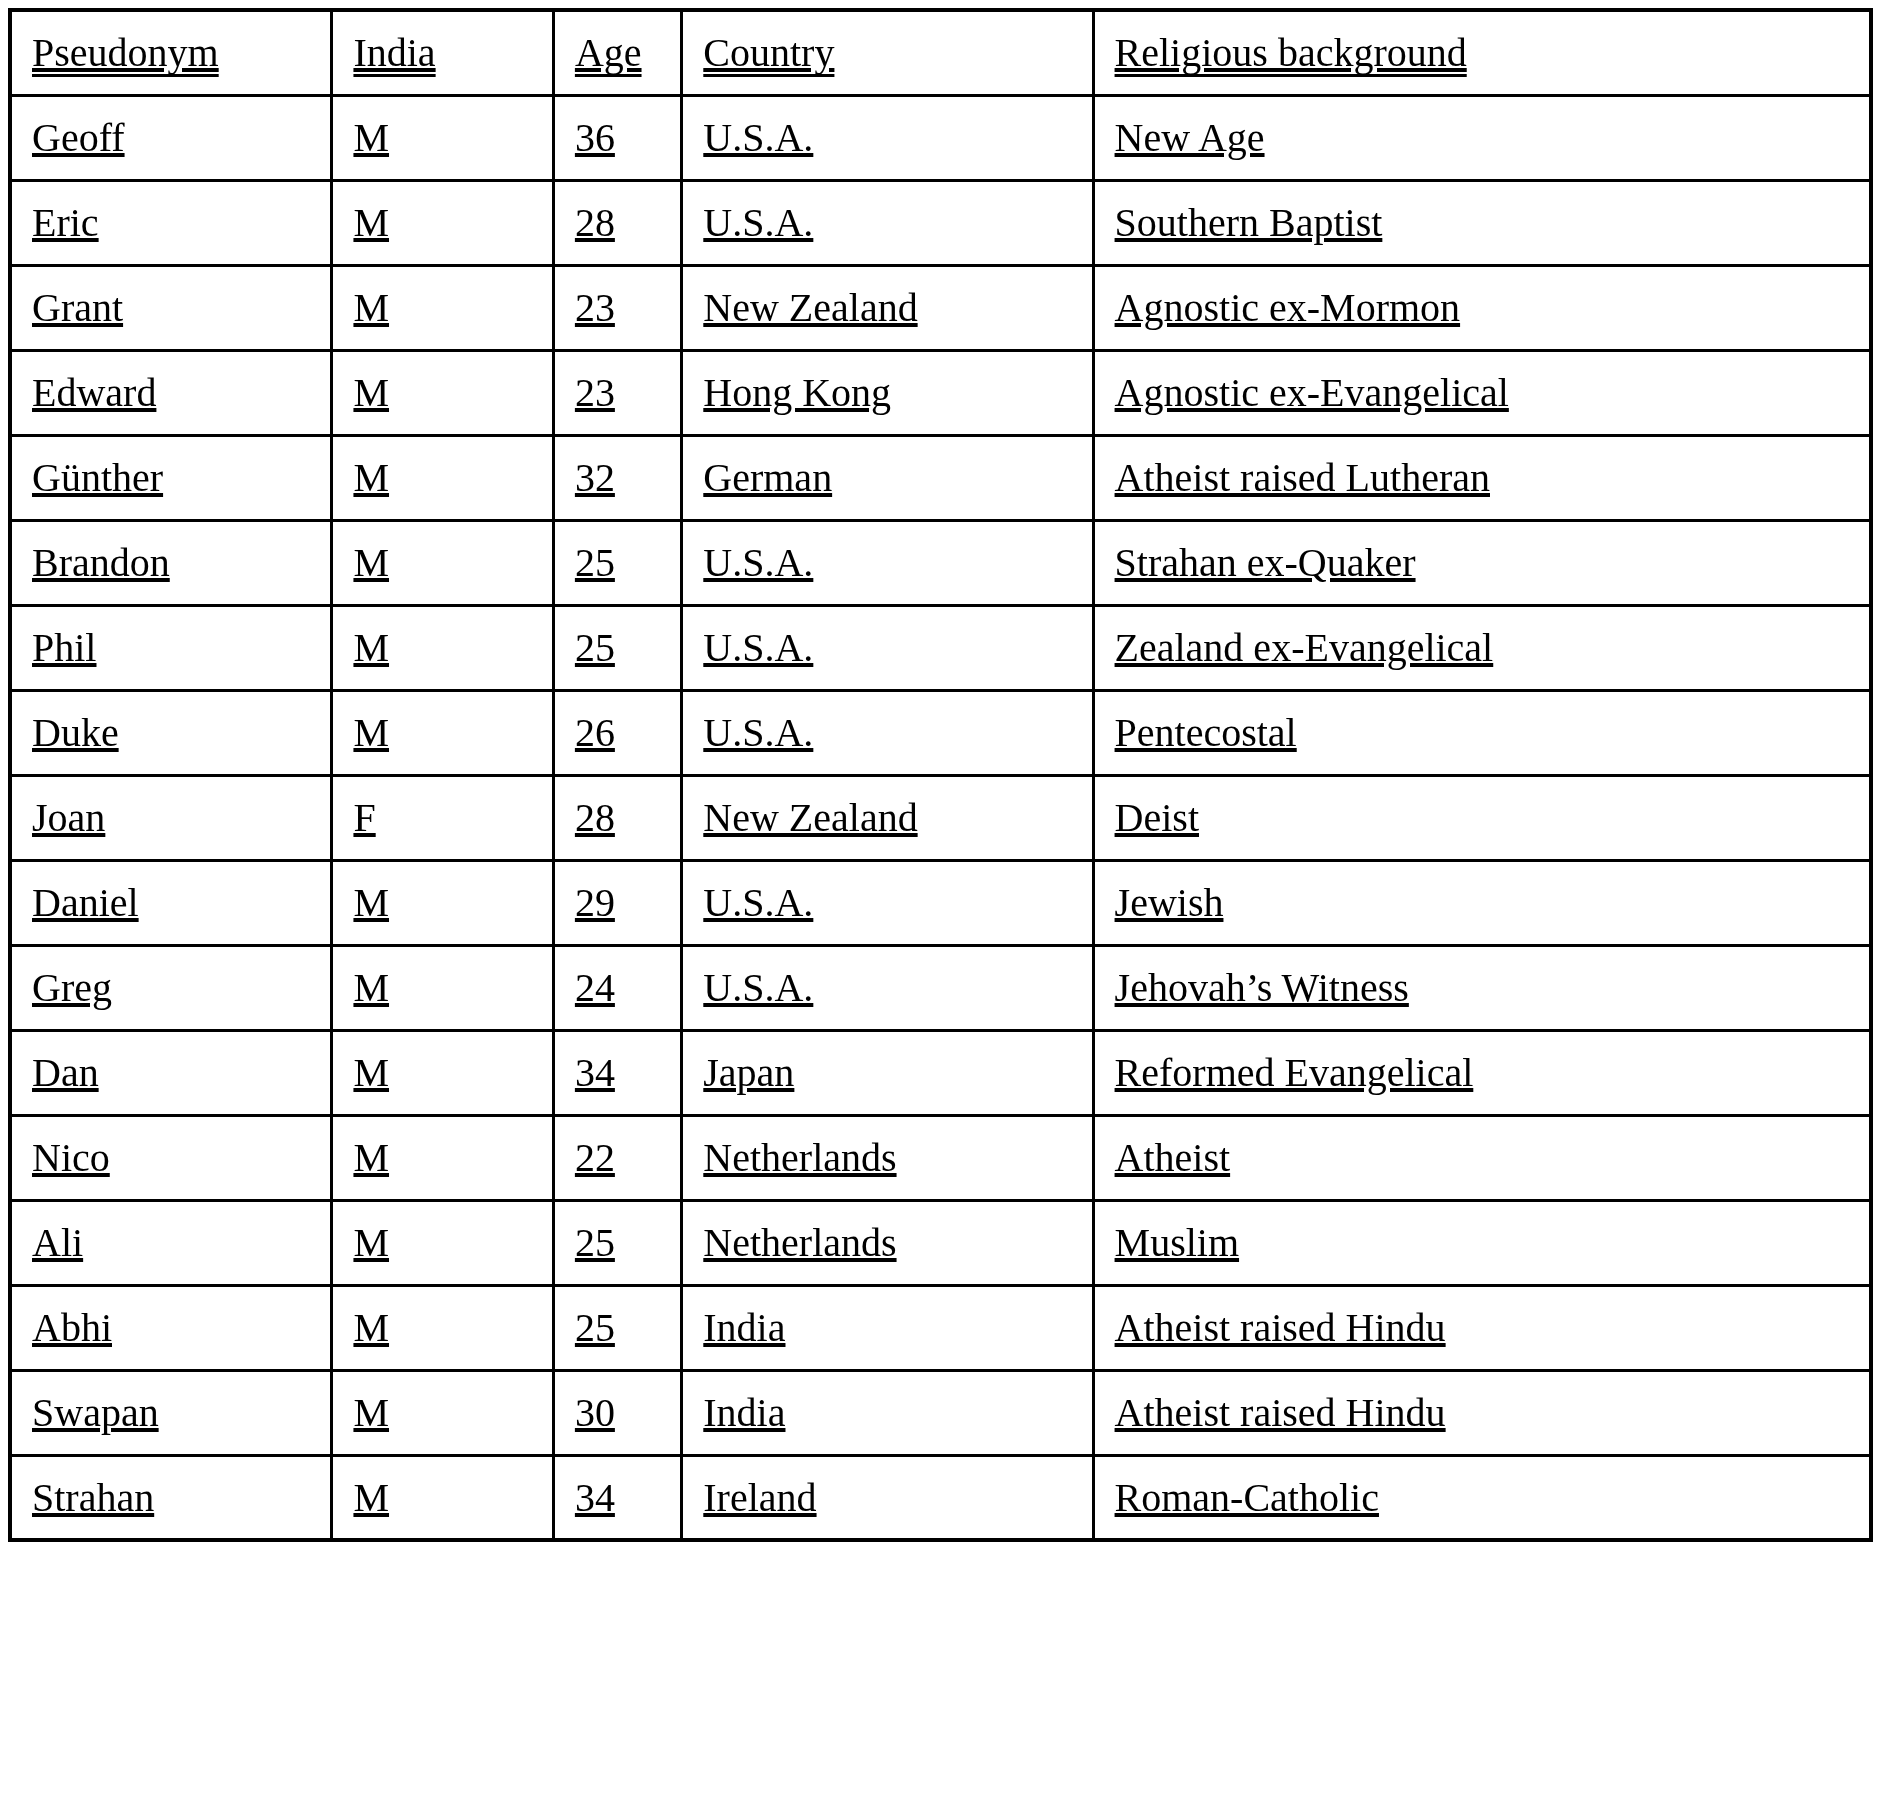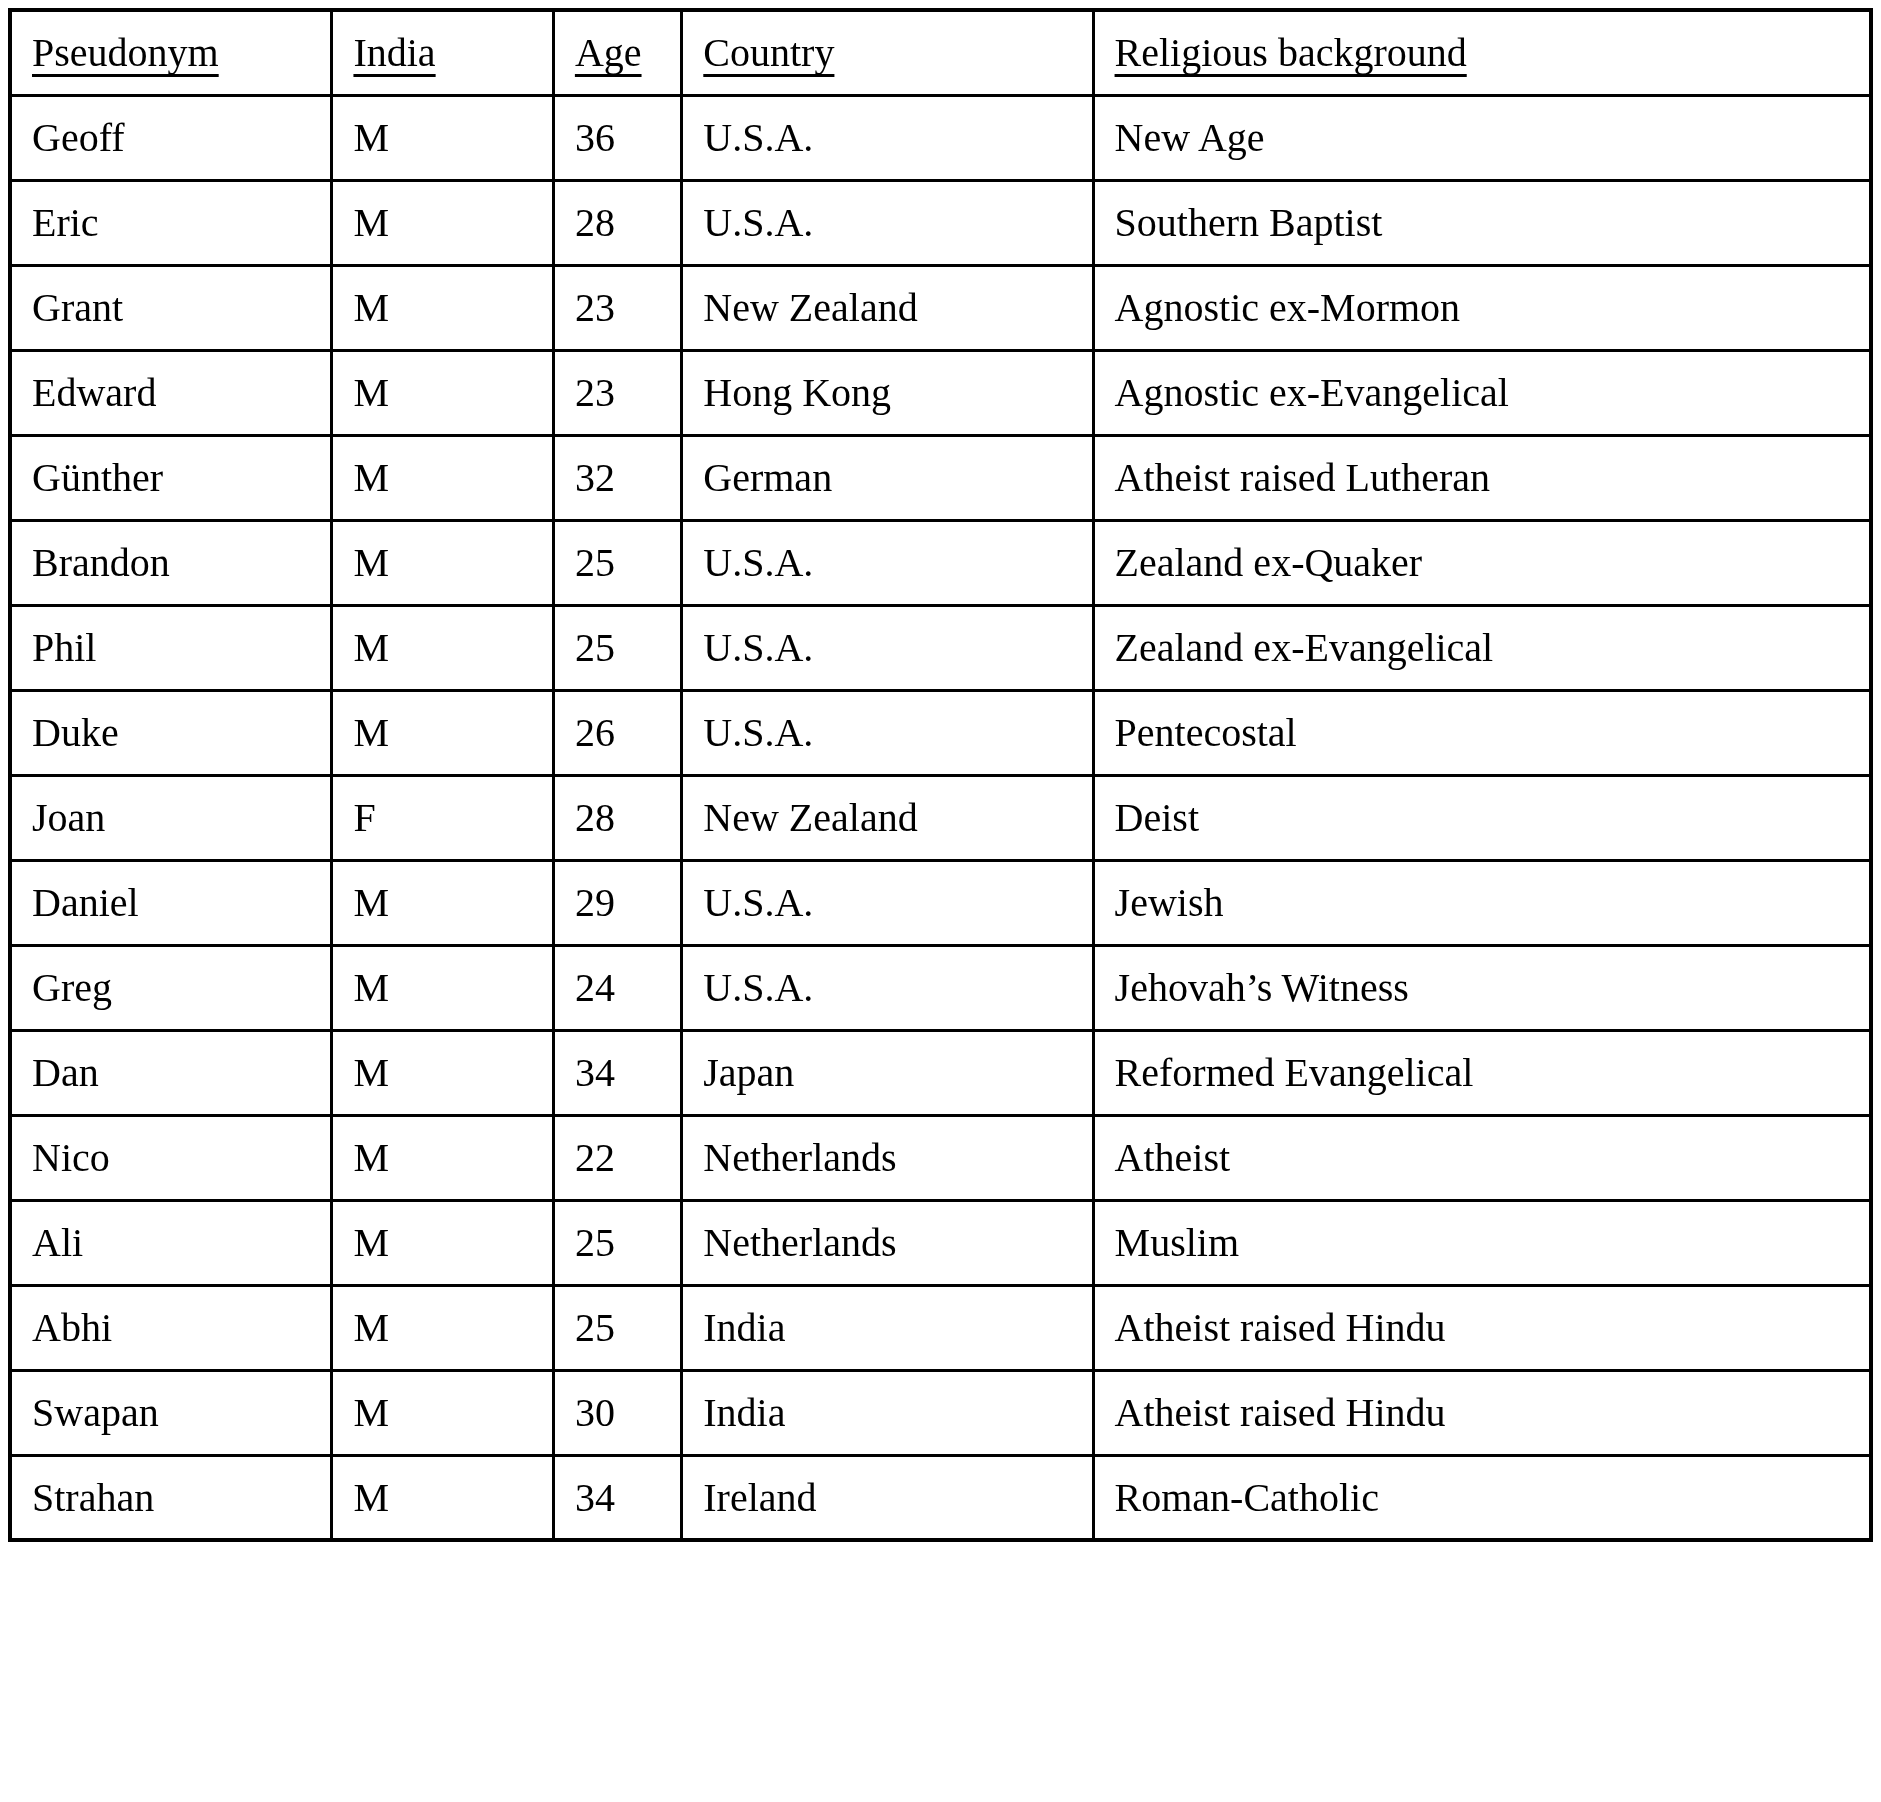--- a/index.html
+++ b/index.html
@@ -9,20 +9,21 @@
     width: 1881px;
     height: 1802px;
     font-family: "Liberation Serif", "DejaVu Serif", serif;
     color: #000000;
   }
   .page {
     box-sizing: border-box;
     width: 1881px;
     height: 1310px;
     padding: 8px 8px;
+    text-decoration: underline;
   }
   table.participants {
     width: 100%;
     height: 100%;
     border-collapse: collapse;
     table-layout: fixed;
     border: 4px solid #000000;
   }
   col.c-pseudonym { width: 17.3%; }
   col.c-gender    { width: 11.9%; }
@@ -102,21 +103,21 @@
           <td>M</td>
           <td>32</td>
           <td>German</td>
           <td>Atheist raised Lutheran</td>
         </tr>
         <tr>
           <td>Brandon</td>
           <td>M</td>
           <td>25</td>
           <td>U.S.A.</td>
-          <td>Zealand ex-Quaker</td>
+          <td>Strahan ex-Quaker</td>
         </tr>
         <tr>
           <td>Phil</td>
           <td>M</td>
           <td>25</td>
           <td>U.S.A.</td>
           <td>Zealand ex-Evangelical</td>
         </tr>
         <tr>
           <td>Duke</td>

